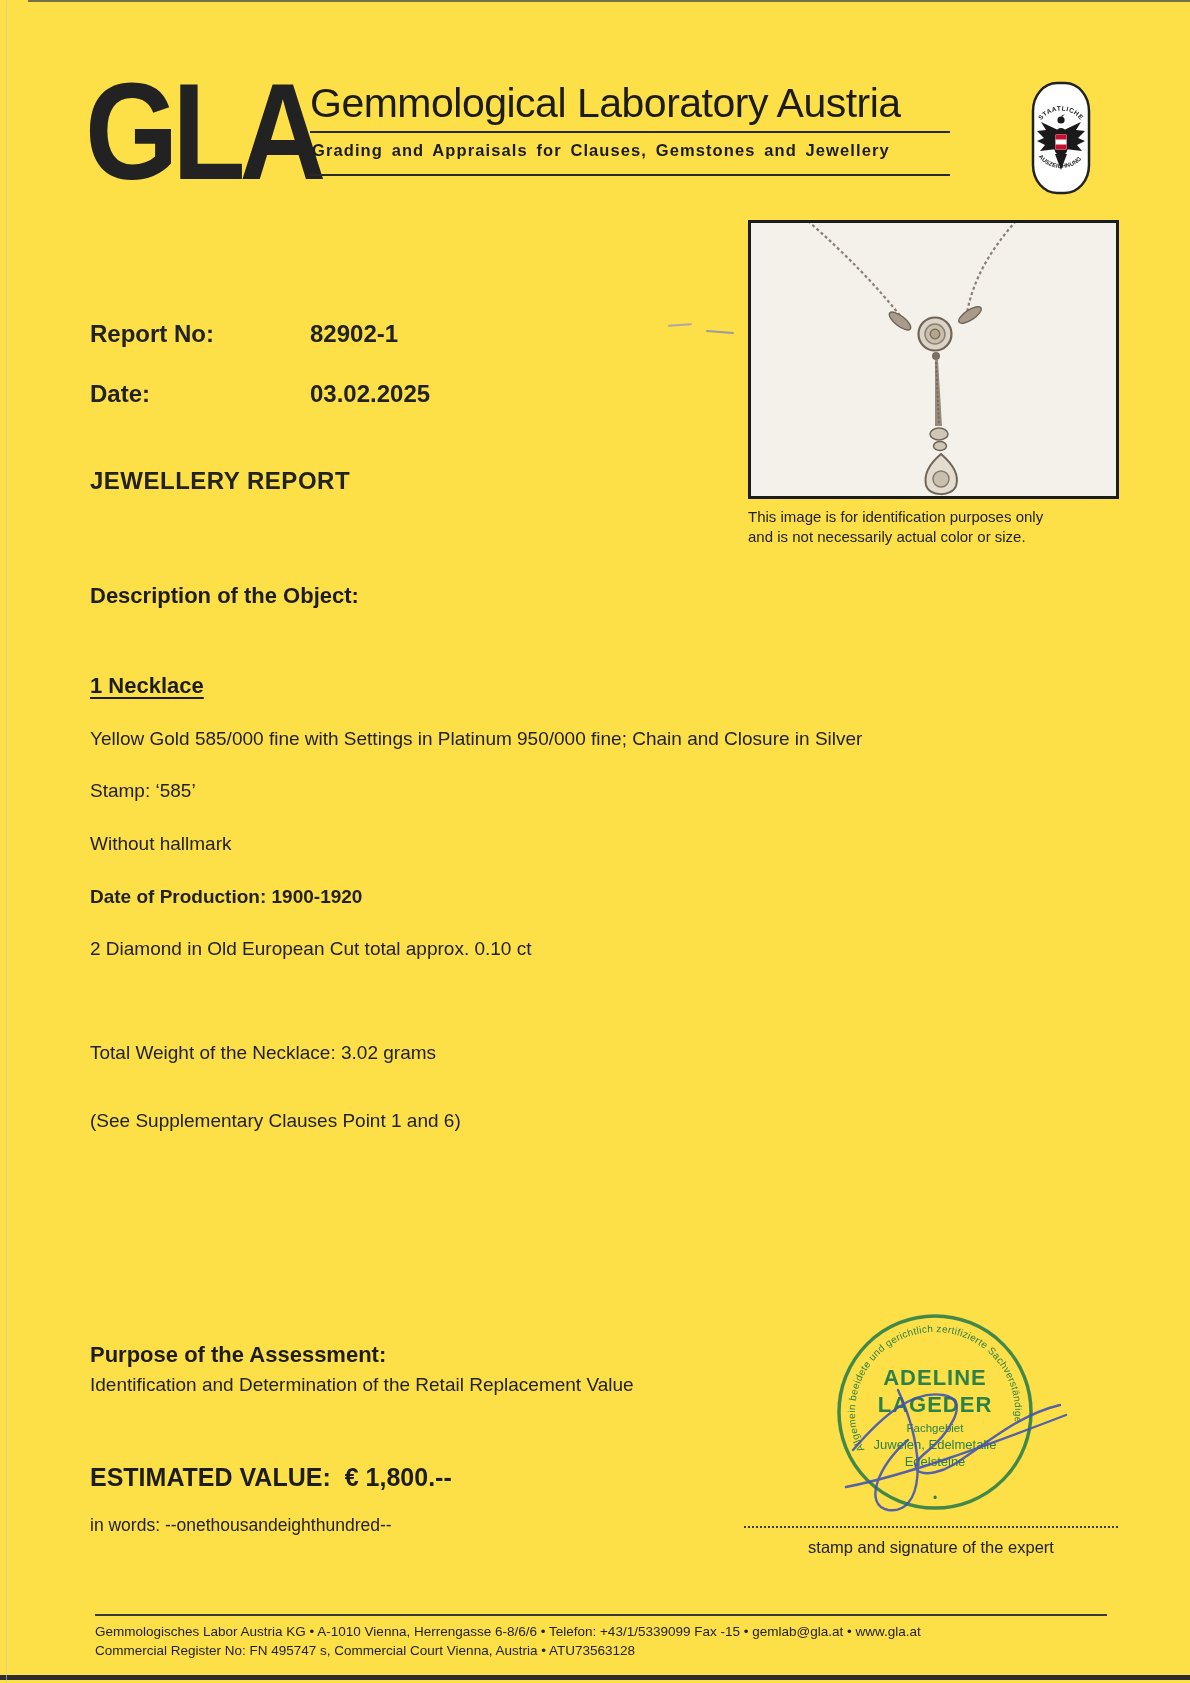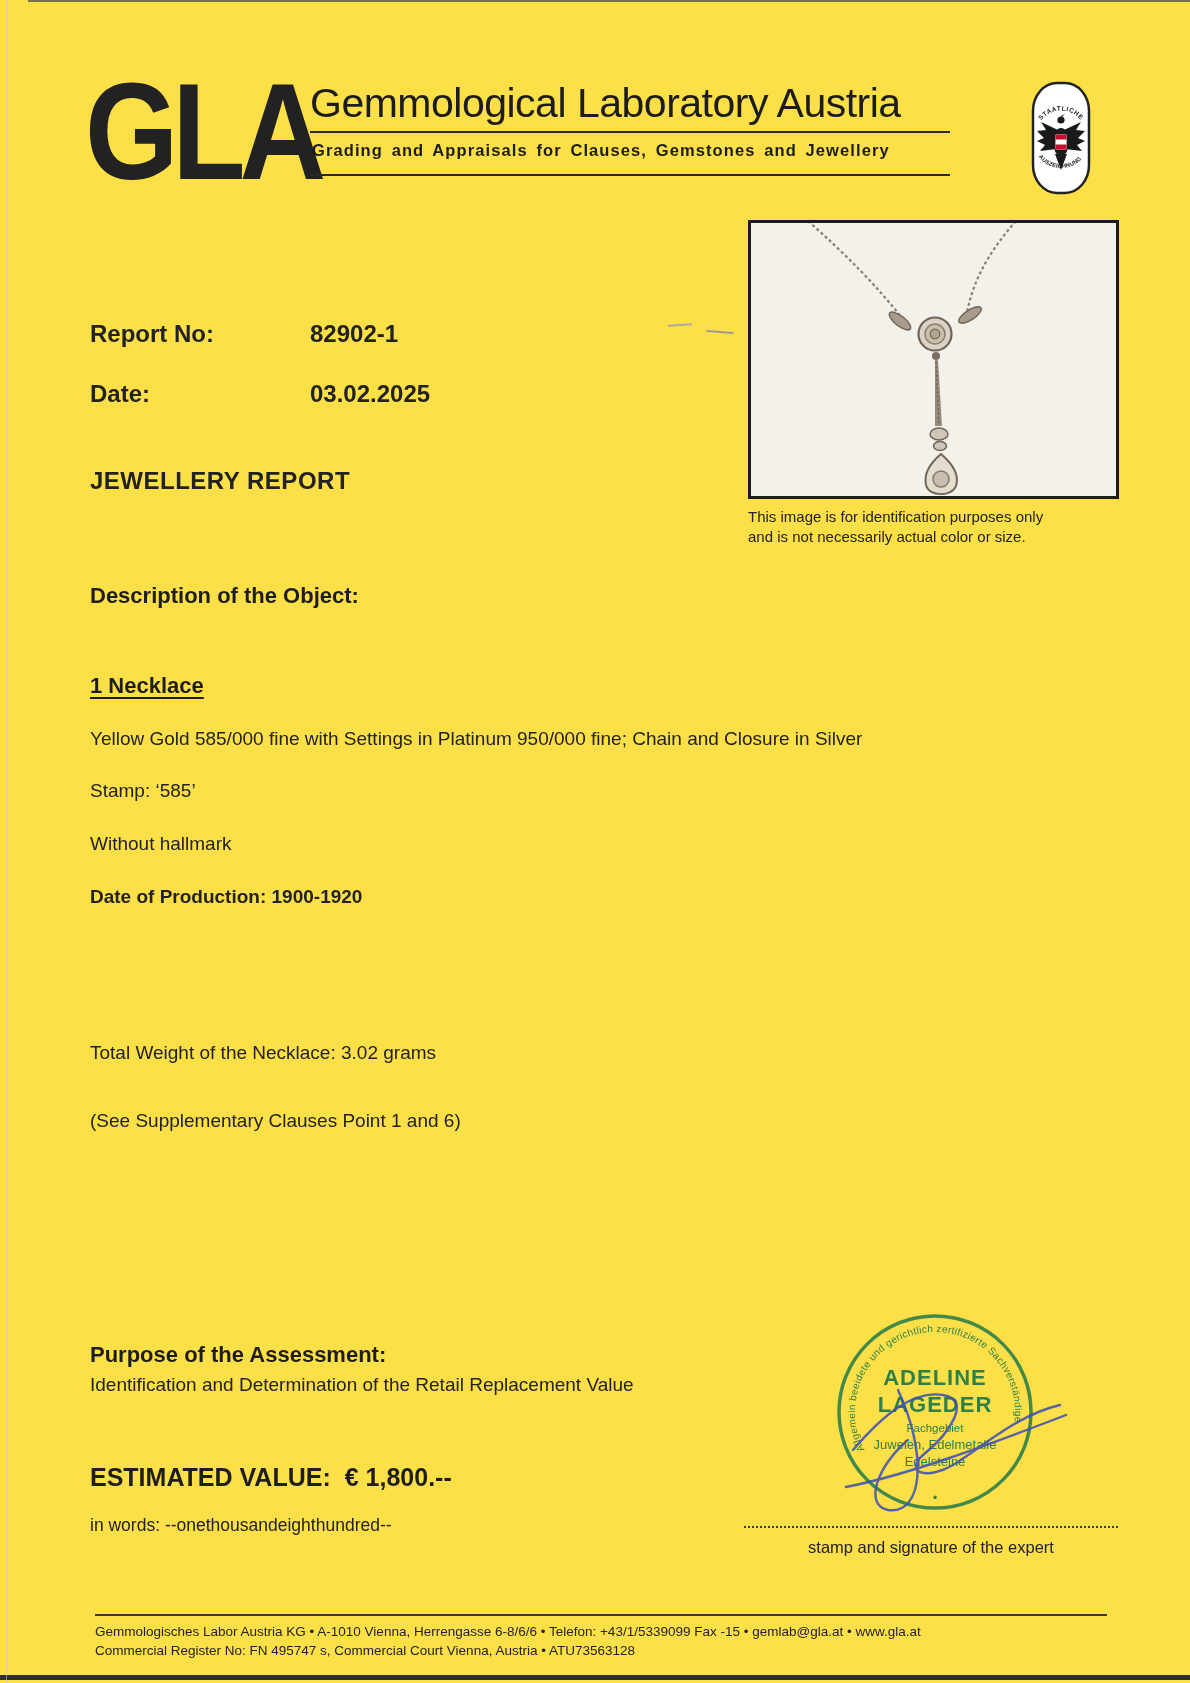--- a/index.html
+++ b/index.html
@@ -157,20 +157,21 @@
     <div>This image is for identification purposes only</div>
     <div>and is not necessarily actual color or size.</div>
   </div>
 
   <div class="abs desc-heading">Description of the Object:</div>
   <div class="abs item-title">1 Necklace</div>
   <div class="abs body-line l0">Yellow Gold 585/000 fine with Settings in Platinum 950/000 fine; Chain and Closure in Silver</div>
   <div class="abs body-line l1">Stamp: ‘585’</div>
   <div class="abs body-line l2">Without hallmark</div>
   <div class="abs body-line l3">Date of Production: 1900-1920</div>
+  <div class="abs body-line l4">2 Diamond in Old European Cut total approx. 0.10 ct</div>
   <div class="abs body-line l6">Total Weight of the Necklace: 3.02 grams</div>
   <div class="abs supplement">(See Supplementary Clauses Point 1 and 6)</div>
 
   <div class="abs purpose-heading">Purpose of the Assessment:</div>
   <div class="abs purpose-text">Identification and Determination of the Retail Replacement Value</div>
   <div class="abs estimated">
     <span>ESTIMATED VALUE:</span><span class="val">€ 1,800.--</span>
   </div>
   <div class="abs in-words">in words: --onethousandeighthundred--</div>
 

